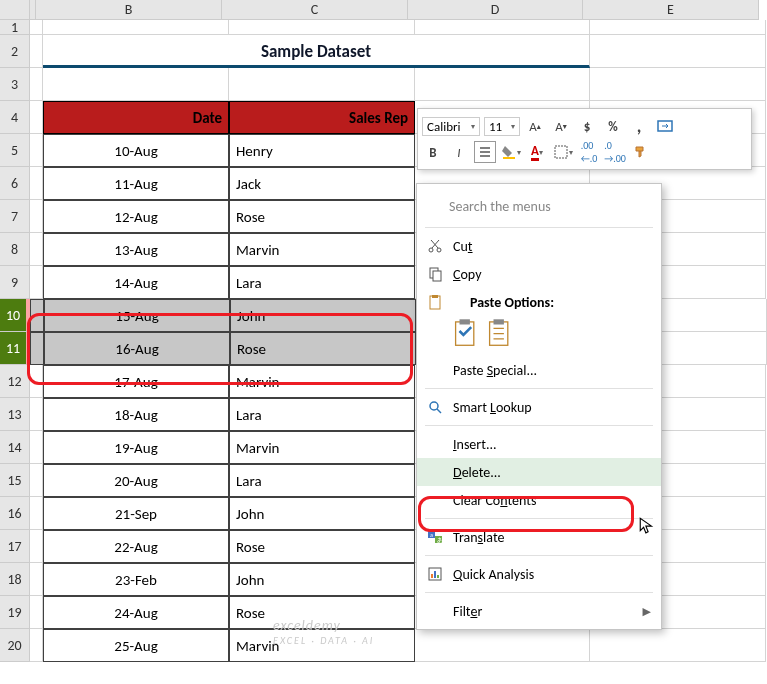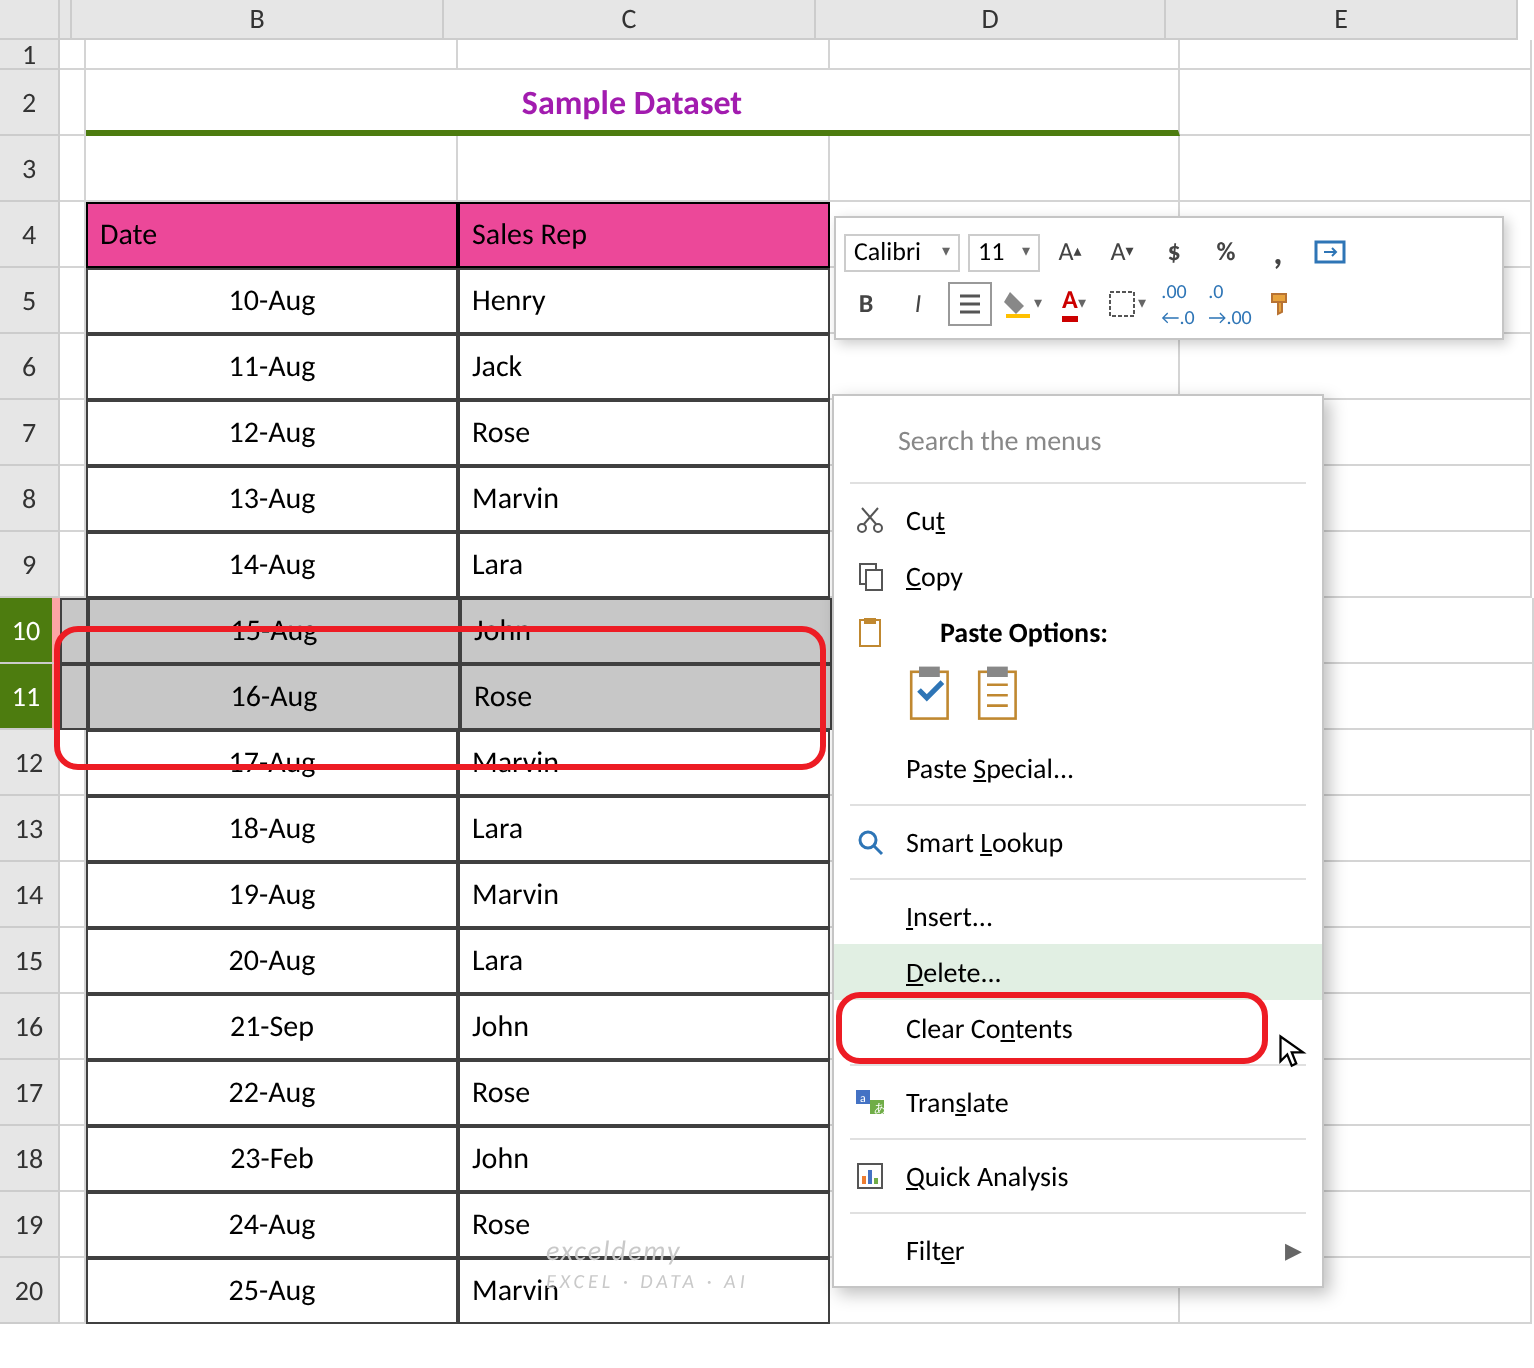--- a/index.html
+++ b/index.html
@@ -16,41 +16,41 @@
 .col-E { width: 176px; }
 
 .data-row { display: flex; height: 33px; }
 .row-1 { height: 15px; }
 .row-header { width: 30px; background: #e6e6e6; border-right: 1px solid #ccc; border-bottom: 1px solid #ccc; text-align: center; font-size: 14px; line-height: 33px; color: #333; }
 .row-1 .row-header { line-height: 15px; }
 
 .cell { border-right: 1px solid #d4d4d4; border-bottom: 1px solid #d4d4d4; padding: 0 6px; line-height: 33px; background: #fff; font-size: 15px; }
 .row-1 .cell { line-height: 15px; }
 
-.title-cell { text-align: center; font-weight: bold; color: #a21caf; font-size: 17px; border-bottom: 3px solid #4d7c0f; }
-.th-cell { background: #ec4899; font-weight: normal; text-align: left; border: 1px solid #000; }
+.title-cell { text-align: center; font-weight: bold; color: #0f172a; font-size: 17px; border-bottom: 3px solid #0c4a6e; }
+.th-cell { background: #b91c1c; font-weight: bold; text-align: right; border: 1px solid #000; }
 .data-cell { border: 1px solid #404040; }
 .date-cell { text-align: center; }
 
 .selected-row .row-header { background: #4d7c0f; color: #fff; border-right: 4px solid #fca5a5; }
 .selected-row .data-cell { background: #c7c7c7; }
 
 .selection-box { position: absolute; border: 3px solid #ed1c24; border-radius: 12px; pointer-events: none; }
 .sel-rows { top: 313px; left: 27px; width: 386px; height: 72px; }
 .sel-delete { top: 496px; left: 418px; width: 216px; height: 36px; }
 
 .mini-toolbar { position: absolute; top: 108px; left: 417px; width: 335px; height: 62px; background: #fff; border: 1px solid #c5c5c5; box-shadow: 2px 2px 6px rgba(0,0,0,0.2); padding: 4px; font-size: 13px; }
 .mini-row1, .mini-row2 { display: flex; align-items: center; gap: 4px; height: 26px; }
 .mini-font { border: 1px solid #ccc; padding: 1px 4px; width: 58px; display: flex; justify-content: space-between; align-items: center; }
 .mini-size { border: 1px solid #ccc; padding: 1px 4px; width: 36px; display: flex; justify-content: space-between; align-items: center; }
 .mini-btn { width: 22px; height: 22px; display: flex; align-items: center; justify-content: center; color: #444; }
 .mini-btn svg { width: 16px; height: 16px; }
 .chev { font-size: 8px; color: #666; }
 
-.context-menu { position: absolute; top: 197px; left: 416px; width: 246px; background: #fff; border: 1px solid #c5c5c5; box-shadow: 3px 3px 8px rgba(0,0,0,0.25); padding: 4px 0; font-size: 14px; }
+.context-menu { position: absolute; top: 183px; left: 416px; width: 246px; background: #fff; border: 1px solid #c5c5c5; box-shadow: 3px 3px 8px rgba(0,0,0,0.25); padding: 4px 0; font-size: 14px; }
 .menu-search { margin: 6px 10px 8px 28px; color: #888; padding: 4px; }
 .menu-item { display: flex; align-items: center; height: 28px; padding: 0 10px 0 8px; cursor: default; }
 .menu-icon { width: 20px; height: 20px; margin-right: 8px; display: flex; align-items: center; justify-content: center; }
 .menu-icon svg { width: 16px; height: 16px; }
 .menu-sep { height: 1px; background: #e0e0e0; margin: 4px 8px; }
 .menu-bold { font-weight: bold; margin-left: 17px; }
 .menu-arrow { margin-left: auto; color: #666; font-size: 11px; }
 .paste-icons { display: flex; gap: 8px; padding: 4px 0 8px 36px; }
 .paste-icons .pi { width: 26px; height: 28px; display: flex; align-items: center; justify-content: center; }
 .highlighted { background: #e1efe3; }

